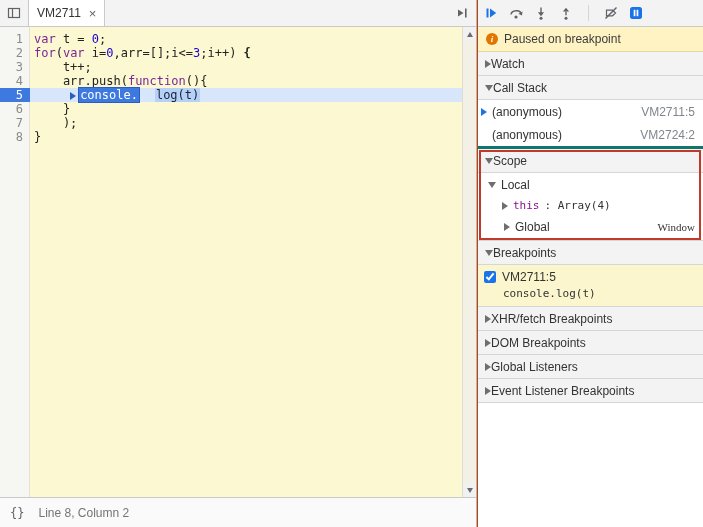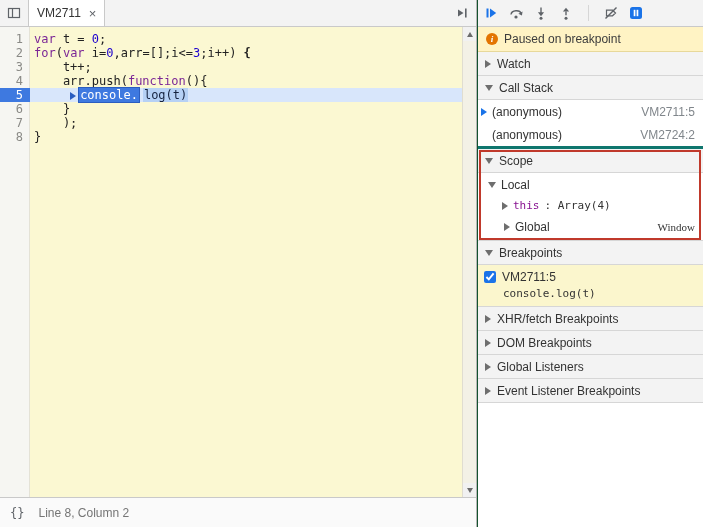--- a/index.html
+++ b/index.html
@@ -1,17 +1,17 @@
 <!DOCTYPE html>
 <html><head>
 <meta charset="utf-8">
 <style>
   *{margin:0;padding:0;box-sizing:border-box}
   body{font-family:"Liberation Sans",sans-serif;background:#e8e8e8}
-  .app{position:relative;width:703px;height:527px;background:#14532d;overflow:hidden;font-size:12px;color:#333}
+  .app{position:relative;width:703px;height:527px;background:#c2410c;overflow:hidden;font-size:12px;color:#333}
 
   
   .left-panel{position:absolute;left:0;top:0;width:477px;height:527px;border-right:1px solid #b6b6b6;background:#fff}
   .tabbar{position:absolute;left:0;top:0;right:0;height:27px;background:#f3f3f3;border-bottom:1px solid #c9c9c9;display:flex;align-items:stretch}
   .icon-btn{width:28px;display:flex;align-items:center;justify-content:center;cursor:pointer;flex:0 0 auto}
   .tab{display:flex;align-items:center;padding:0 8px;background:#fff;border-left:1px solid #c9c9c9;border-right:1px solid #c9c9c9}
   .tab-label{color:#333}
   .tab-close{margin-left:8px;color:#5f6368;font-size:13px;line-height:1;cursor:pointer}
   .tabbar-spacer{flex:1}
 
@@ -19,21 +19,21 @@
   .gutter-bg{position:absolute;left:0;top:0;bottom:0;width:30px;background:#f6f6f2;border-right:1px solid #e4e2d6}
   .code-lines{position:absolute;left:0;top:5px;right:14px}
   .code-row{display:flex;height:14px;line-height:14px;font-family:"DejaVu Sans Mono",monospace;font-size:12px}
   .code-row.exec{background:#d8e6fb}
   .gut{width:30px;flex:0 0 30px;text-align:right;padding-right:7px;color:#8a8a86;cursor:pointer}
   .gut.gut-exec{background:#3e79e0;color:#fff}
   .code{padding-left:4px;color:#222;white-space:pre;cursor:text}
   .tk-k{color:#7b2696}
   .tk-n{color:#1c00cf}
   .tk-b{font-weight:bold}
-  .selA{background:#3e79e0;color:#fff;border:1px solid #2a5dc0;padding:0 1px;margin-right:3px}
+  .selA{background:#3e79e0;color:#fff;border:1px solid #2a5dc0;padding:0 1px;margin-right:15px}
   .selB{background:#b6d1f5;color:#16233f;padding:0 1px}
   .mk{display:inline-block;width:0;height:0;border-top:4px solid transparent;border-bottom:4px solid transparent;border-left:6px solid #2a5dc0;margin-right:2px;vertical-align:-1px}
 
   .vscrollbar{position:absolute;right:0;top:0;bottom:0;width:14px;background:#f3f1e6;border-left:1px solid #e0ddd0}
   .sb-btn{position:absolute;left:0;width:13px;height:14px;display:flex;align-items:center;justify-content:center;background:#f1f1f1;cursor:pointer}
   .sb-btn.up{top:0}.sb-btn.down{bottom:0}
   .tri-up{width:0;height:0;border-left:3.5px solid transparent;border-right:3.5px solid transparent;border-bottom:5px solid #6b6b6b}
   .tri-dn{width:0;height:0;border-left:3.5px solid transparent;border-right:3.5px solid transparent;border-top:5px solid #6b6b6b}
 
   .statusbar{position:absolute;left:0;bottom:0;right:0;height:30px;border-top:1px solid #c9c9c9;background:#fafafa;display:flex;align-items:center;gap:14px;padding:0 10px}
@@ -42,21 +42,21 @@
 
   
   .right-panel{position:absolute;left:478px;top:0;width:225px;height:527px;background:#fff}
   .dbg-toolbar{height:27px;border-bottom:1px solid #c9c9c9;display:flex;align-items:center;padding:0 6px;gap:11px;background:#f3f3f3}
   .tb-icon{width:14px;height:14px;cursor:pointer;flex:0 0 auto}
   .tb-sep{width:1px;height:16px;background:#d6d6d6;margin:0 4px}
 
   .paused-bar{height:25px;background:#fff3c4;border-bottom:1px solid #e7d89a;display:flex;align-items:center;gap:6px;padding:0 8px;color:#3c3c3c;font-weight:500}
   .info-dot{width:12px;height:12px;border-radius:50%;background:#e37400;color:#fff;display:flex;align-items:center;justify-content:center;font-size:9px;font-weight:bold;font-family:"Liberation Serif",serif;font-style:italic;flex:0 0 auto}
 
-  .sec-header{height:24px;display:flex;align-items:center;gap:6px;padding:0 7px;background:#f3f3f3;border-bottom:1px solid #d6d6d6;cursor:pointer;color:#333}
+  .sec-header{height:24px;display:flex;align-items:center;padding:0 7px;background:#f3f3f3;border-bottom:1px solid #d6d6d6;cursor:pointer;color:#333}
   .tri{width:0;height:0;display:inline-block;flex:0 0 auto}
   .tri-right{border-top:4px solid transparent;border-bottom:4px solid transparent;border-left:6px solid #6e6e6e}
   .tri-down{border-left:4px solid transparent;border-right:4px solid transparent;border-top:6px solid #6e6e6e}
 
   .cs-body{background:#fff;border-bottom:3px solid #0f766e}
   .cs-row{height:23px;display:flex;align-items:center;padding:0 8px 0 14px;position:relative;cursor:pointer}
   .cs-marker{position:absolute;left:3px;width:0;height:0;border-top:4px solid transparent;border-bottom:4px solid transparent;border-left:6px solid #1a73e8}
   .cs-name{flex:1;color:#333}
   .cs-loc{color:#80868b}
 

